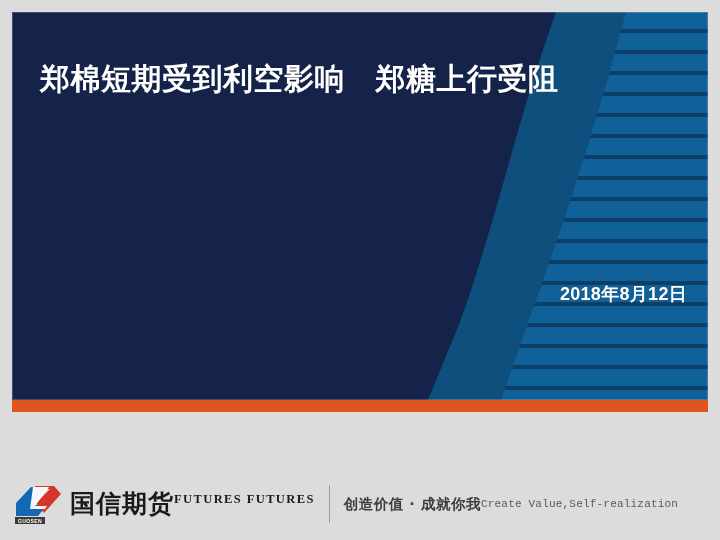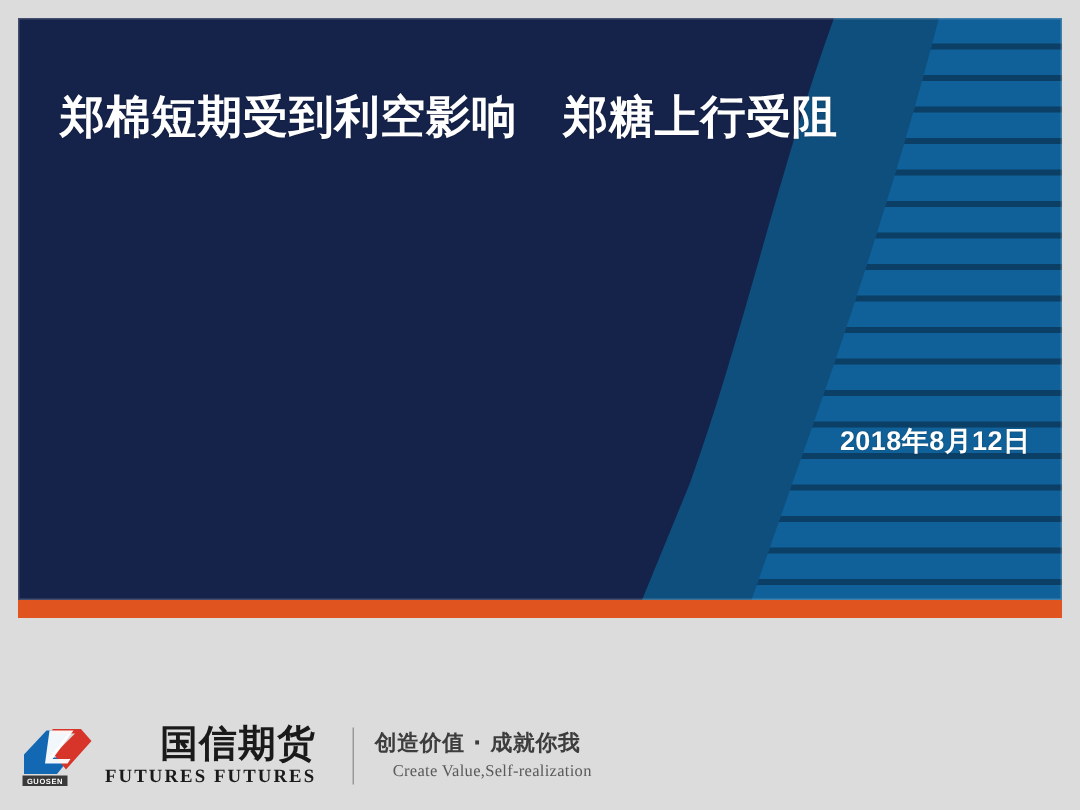--- a/index.html
+++ b/index.html
@@ -128,24 +128,24 @@
     height: 42px;
     position: relative;
     flex: 0 0 auto;
     margin-right: 6px;
   }
   .logo-mark svg { display: block; }
 
   .logo-words {
     flex: 0 0 auto;
     display: flex;
-    flex-direction: column;
-    align-items: flex-end;
+    flex-direction: row;
+    align-items: flex-start;
     justify-content: center;
-    margin-right: 24px;
+    margin-right: 14px;
   }
   .logo-cn {
     font-family: "DejaVu Sans", "Liberation Sans", sans-serif;
     font-size: 25px;
     font-weight: bold;
     color: #1a1a1a;
     letter-spacing: 1px;
     line-height: 1.05;
   }
   .logo-en {
@@ -162,39 +162,38 @@
     width: 1px;
     height: 38px;
     background: #9a9a9a;
     flex: 0 0 auto;
     margin-right: 14px;
   }
 
   .tagline {
     flex: 0 0 auto;
     display: flex;
-    flex-direction: column;
+    flex-direction: row;
     justify-content: center;
   }
   .tagline-cn {
     font-family: "DejaVu Sans", "Liberation Sans", sans-serif;
     font-size: 14.5px;
     font-weight: bold;
     color: #3d3d3d;
     letter-spacing: 0.5px;
     line-height: 1.25;
   }
   .tagline-en {
-    font-family: Liberation Serif, serif;
+    font-family: Liberation Mono, monospace;
     font-size: 11px;
     color: #5a5a5a;
     letter-spacing: 0.2px;
     line-height: 1.3;
     margin-top: 2px;
-    margin-left: 12px;
   }
 </style>
 </head>
 <body>
 
 <div id="slide">
 
   <div class="panel">
 
     <div class="deco">

